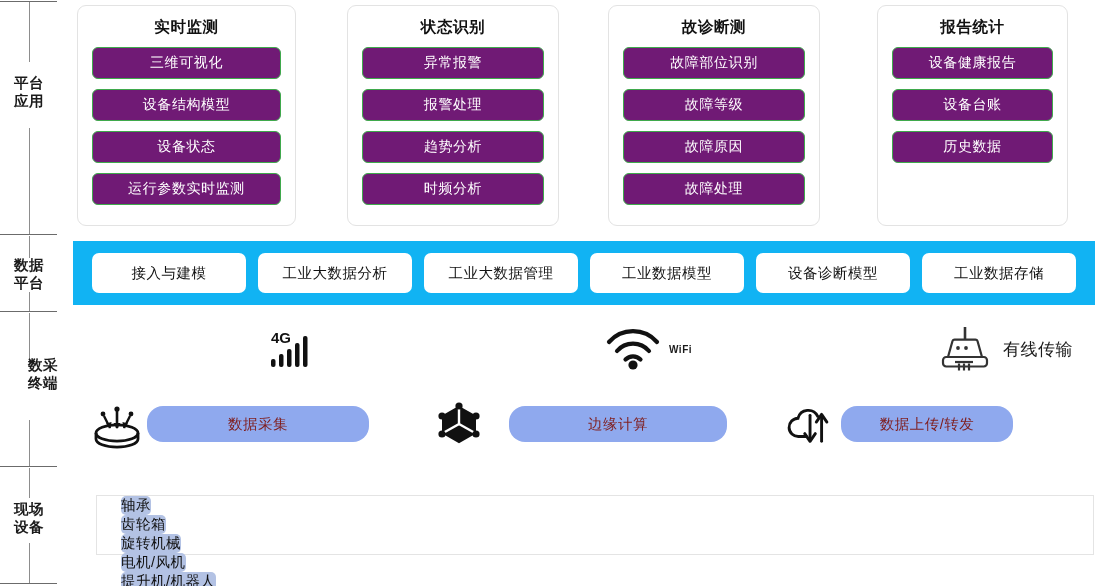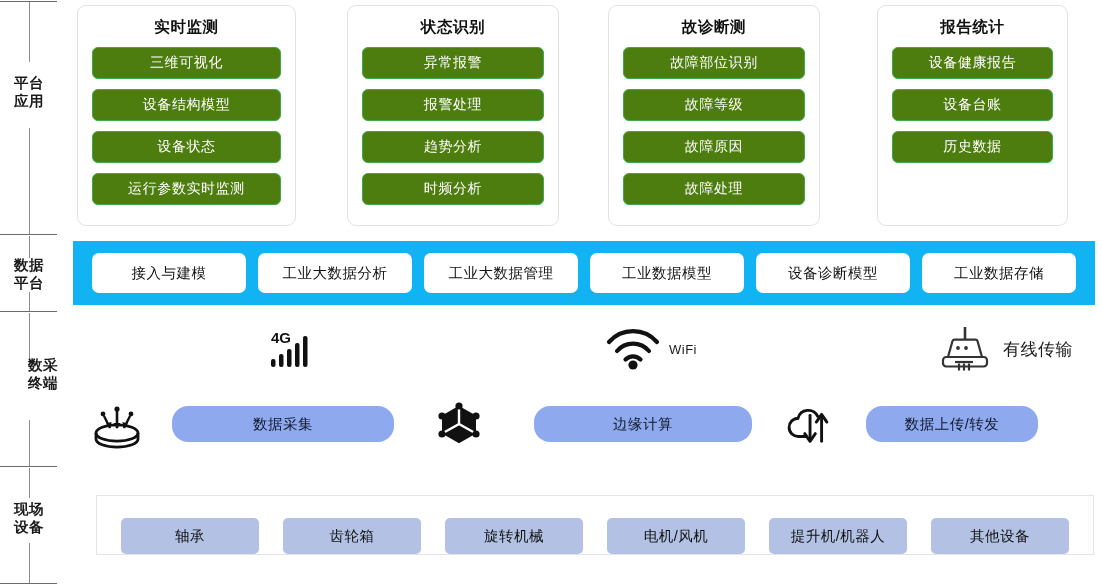--- a/index.html
+++ b/index.html
@@ -33,21 +33,21 @@
     border: 1px solid #e3e3e3;
     border-radius: 9px;
   }
   .app-card-title {
     text-align: center; font-size: 15.5px; font-weight: bold;
     color: #111; margin-top: 11px; letter-spacing: .6px;
   }
   .app-btn-wrap { margin-top: 9px; padding: 0 14px; }
   .app-btn {
     height: 32px; margin-bottom: 10px;
-    background: #4d7c0f;
+    background: #701a75;
     border: 1px solid #3fa94c;
     border-radius: 6px;
     color: #ffffff; font-size: 14px;
     display: flex; align-items: center; justify-content: center;
     letter-spacing: .6px;
   }
 
   
   .dp-band {
     position: absolute; left: 73px; top: 241px;
@@ -59,41 +59,42 @@
   .dp-chip {
     height: 40px; flex: 1; margin: 0 6px;
     background: #ffffff; border-radius: 7px;
     display: flex; align-items: center; justify-content: center;
     font-size: 14.5px; color: #111; letter-spacing: .5px;
   }
 
   
   .trans-row { position: absolute; left: 73px; top: 318px; width: 1022px; height: 62px; }
   .trans-item { position: absolute; display: flex; align-items: center; height: 62px; }
-  .trans-label { font-size: 13px; font-weight: normal; color: #1b1b1b; margin-left: 7px; letter-spacing: .5px; }
+  .trans-label { font-size: 10px; font-weight: bold; color: #1b1b1b; margin-left: 7px; letter-spacing: .5px; }
   .trans-label.cn { font-weight: normal; font-size: 17px; }
 
   
   .term-row { position: absolute; left: 73px; top: 388px; width: 1022px; height: 72px; }
   .term-group { position: absolute; top: 0; height: 72px; display: flex; align-items: center; }
   .term-icon { width: 52px; height: 52px; display: flex; align-items: center; justify-content: center; flex: 0 0 auto; }
   .term-chip {
     height: 36px; background: #8fa9ee; border-radius: 16px;
     display: flex; align-items: center; justify-content: center;
-    color: #0f172a; font-size: 14.5px; letter-spacing: .5px;
-    margin-left: 29px;
+    color: #7f1d1d; font-size: 14.5px; letter-spacing: .5px;
+    margin-left: 4px;
   }
 
   
   .field-box {
     position: absolute; left: 96px; top: 495px;
     width: 998px; height: 60px;
     border: 1px solid #e4e4e4; background: #fff;
-    display: flex; align-items: flex-end; justify-content: space-between;
+    display: flex; align-items: flex-start; justify-content: space-between;
     padding: 0 12px;
+    flex-direction: column;
   }
   .field-chip {
     height: 36px; flex: 1; margin: 0 12px;
     background: #b3c2e4; border-radius: 5px;
     display: flex; align-items: center; justify-content: center;
     font-size: 14.5px; color: #111; letter-spacing: .5px;
   }
 
   svg { display: block; }
 </style>

